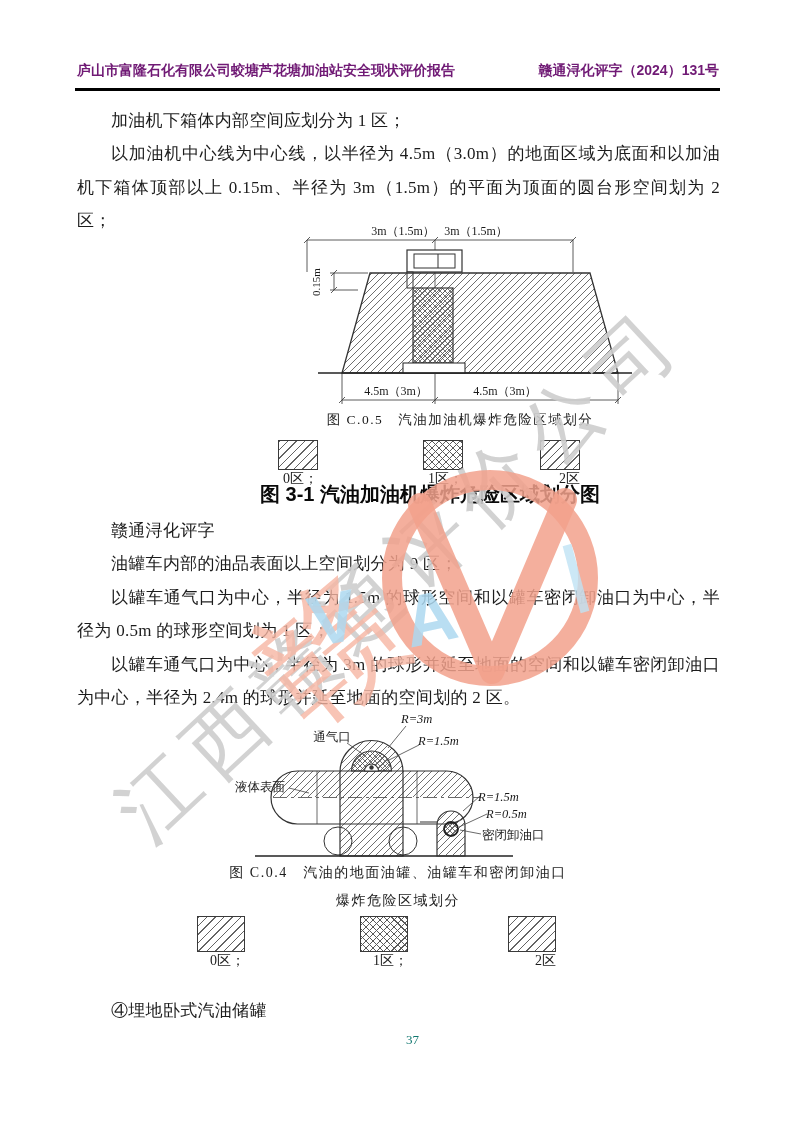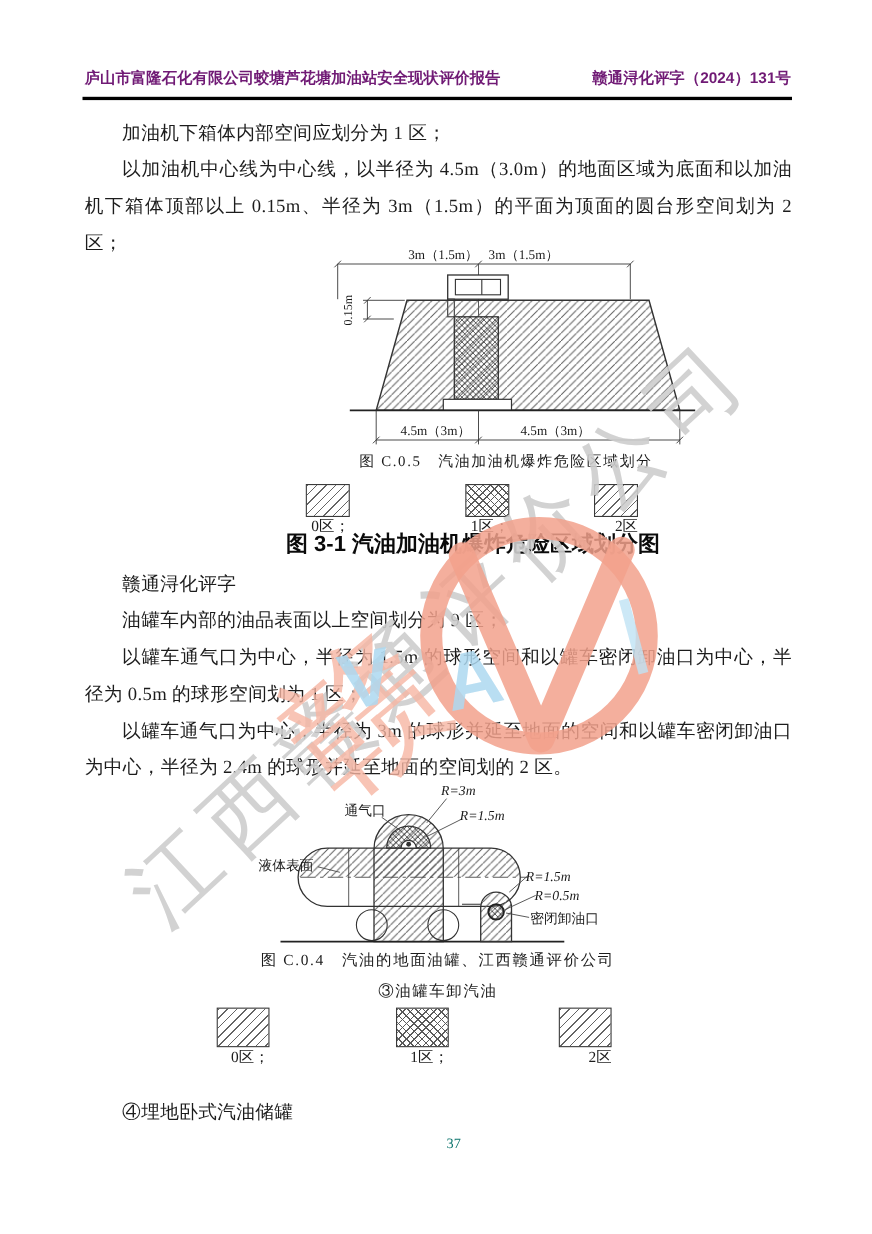--- a/index.html
+++ b/index.html
@@ -180,22 +180,22 @@
 
     <text x="152" y="40" font-size="12.5" text-anchor="middle">通气口</text>
     <text x="221" y="22" font-size="12.5" font-style="italic">R=3m</text>
     <text x="238" y="44" font-size="12.5" font-style="italic">R=1.5m</text>
     <text x="80" y="90" font-size="12.5" text-anchor="middle">液体表面</text>
     <text x="298" y="100" font-size="12.5" font-style="italic">R=1.5m</text>
     <text x="306" y="117" font-size="12.5" font-style="italic">R=0.5m</text>
     <text x="302" y="138" font-size="12.5">密闭卸油口</text>
   </svg>
 
-  <div class="smallcap" id="f2cap1">图 C.0.4　汽油的地面油罐、江西赣通评价公司</div>
-  <div class="smallcap" id="f2cap2">③油罐车卸汽油</div>
+  <div class="smallcap" id="f2cap1">图 C.0.4　汽油的地面油罐、油罐车和密闭卸油口</div>
+  <div class="smallcap" id="f2cap2">爆炸危险区域划分</div>
 
   <div class="litem l2" style="left:197px;top:916px;">
     <div class="sw sw-d"></div>
     <span>0区；</span>
   </div>
   <div class="litem l2" style="left:360px;top:916px;">
     <div class="sw sw-x"></div>
     <span>1区；</span>
   </div>
   <div class="litem l2" style="left:508px;top:916px;">

